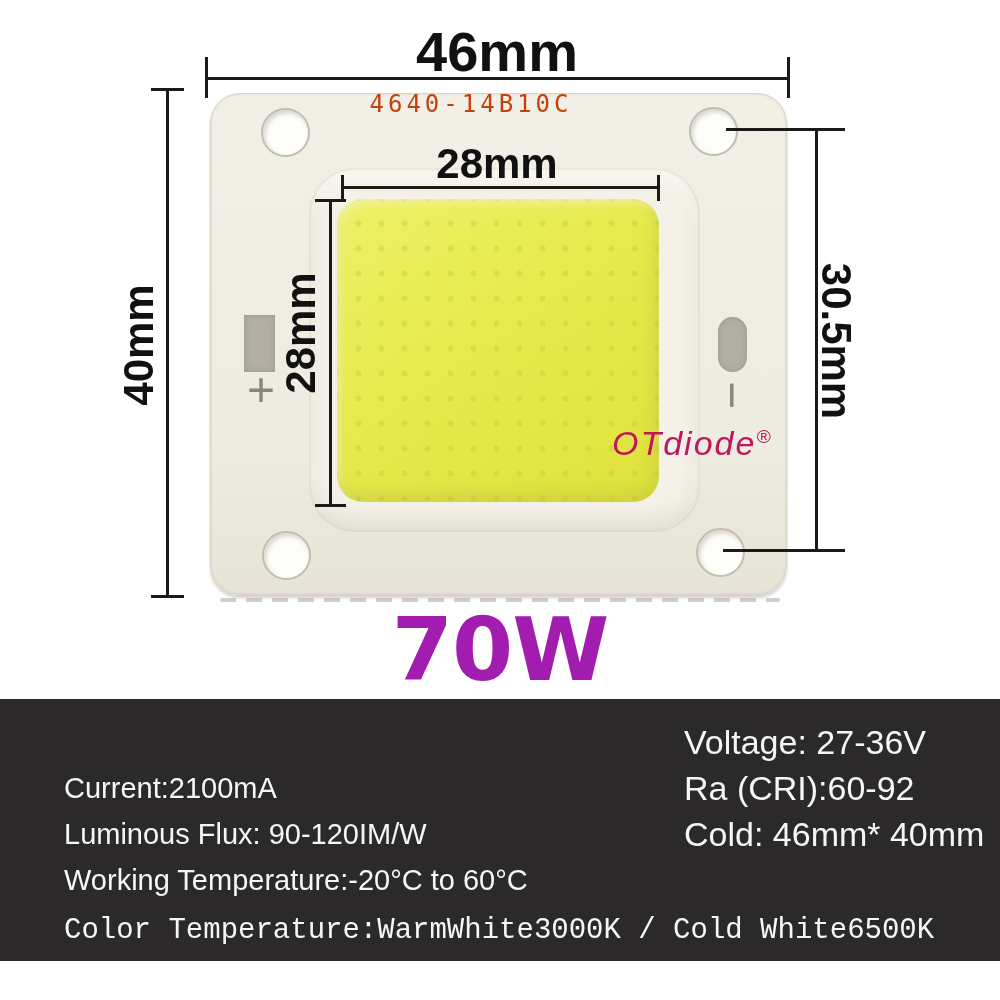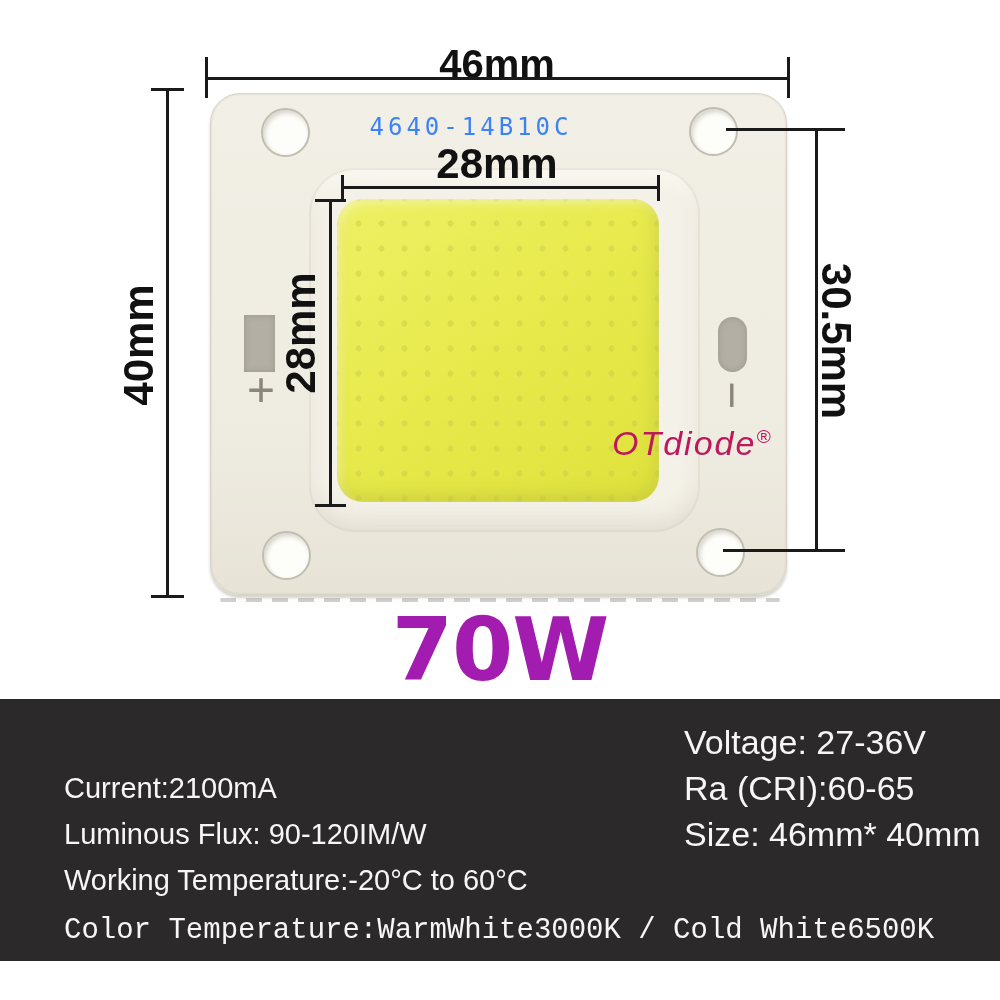--- a/index.html
+++ b/index.html
@@ -22,23 +22,23 @@
     background:linear-gradient(180deg,#f2efe6 0%,#eeebe0 70%,#e7e3d7 100%);
     border:1px solid #d8d4c7;border-radius:30px;
     box-shadow:0 3px 3px rgba(130,125,110,.35), inset 0 0 2px #cdc9bc;
   }
   .hole{
     position:absolute;width:45px;height:45px;border-radius:50%;
     background:#fdfdf9;border:2px solid #c1bdb1;
     box-shadow:inset 2px 3px 4px rgba(170,166,152,.45);
   }
   .chip-print{
-    position:absolute;left:326px;top:114px;width:290px;text-align:center;
+    position:absolute;left:326px;top:91px;width:290px;text-align:center;
     font-family:"DejaVu Sans Mono",monospace;font-size:24px;line-height:26px;
-    letter-spacing:4px;color:#3b82f6;white-space:nowrap;
+    letter-spacing:4px;color:#c2410c;white-space:nowrap;
   }
   .plateau{
     position:absolute;left:309px;top:168px;width:391px;height:364px;
     background:#f4f1e8;border-radius:46px;
     box-shadow:inset 0 0 0 2px rgba(215,210,195,.4),
                inset 0 -12px 20px rgba(195,190,170,.35),
                inset 0 10px 16px rgba(255,255,250,.6);
   }
   .emitter{
     position:absolute;left:337px;top:199px;width:322px;height:303px;
@@ -86,21 +86,21 @@
   .spec-right{
     position:absolute;left:684px;top:0;font-size:34px;line-height:36px;
     white-space:nowrap;
   }
 </style>
 </head>
 <body>
 
 <div id="canvas">
 
-  <div class="dlabel center" style="left:205px;top:30px;width:584px;font-size:40px;margin-top:12px;">46mm</div>
+  <div class="dlabel center" style="left:205px;top:30px;width:584px;font-size:56px;">46mm</div>
   <div class="dline" style="left:207px;top:77px;width:581px;height:3px;"></div>
   <div class="dline" style="left:205px;top:57px;width:3px;height:41px;"></div>
   <div class="dline" style="left:787px;top:57px;width:3px;height:41px;"></div>
 
   <div class="dlabel vlabel" style="left:139px;top:345px;">40mm</div>
   <div class="dline" style="left:166px;top:90px;width:3px;height:508px;"></div>
   <div class="dline" style="left:151px;top:88px;width:33px;height:3px;"></div>
   <div class="dline" style="left:151px;top:595px;width:33px;height:3px;"></div>
 
   <div class="chip-body"></div>
@@ -139,25 +139,25 @@
   <div class="dlabel vlabel-cw" style="left:836px;top:341px;">30.5mm</div>
 
   <div class="power">70W</div>
 
   <div class="panel">
     <div class="spec-row" style="top:25px;">
       <span class="spec-right">Voltage: 27-36V</span>
     </div>
     <div class="spec-row" style="top:71px;">
       <span class="spec-left">Current:2100mA</span>
-      <span class="spec-right">Ra (CRI):60-65</span>
+      <span class="spec-right">Ra (CRI):60-92</span>
     </div>
     <div class="spec-row" style="top:117px;">
       <span class="spec-left">Luminous Flux: 90-120IM/W</span>
-      <span class="spec-right">Size: 46mm* 40mm</span>
+      <span class="spec-right">Cold: 46mm* 40mm</span>
     </div>
     <div class="spec-row" style="top:163px;">
       <span class="spec-left">Working Temperature:-20°C to 60°C</span>
     </div>
     <div class="spec-row" style="top:214px;font-family:Liberation Mono, monospace;">
       <span class="spec-left">Color Temperature:WarmWhite3000K / Cold White6500K</span>
     </div>
   </div>
 
 </div>

